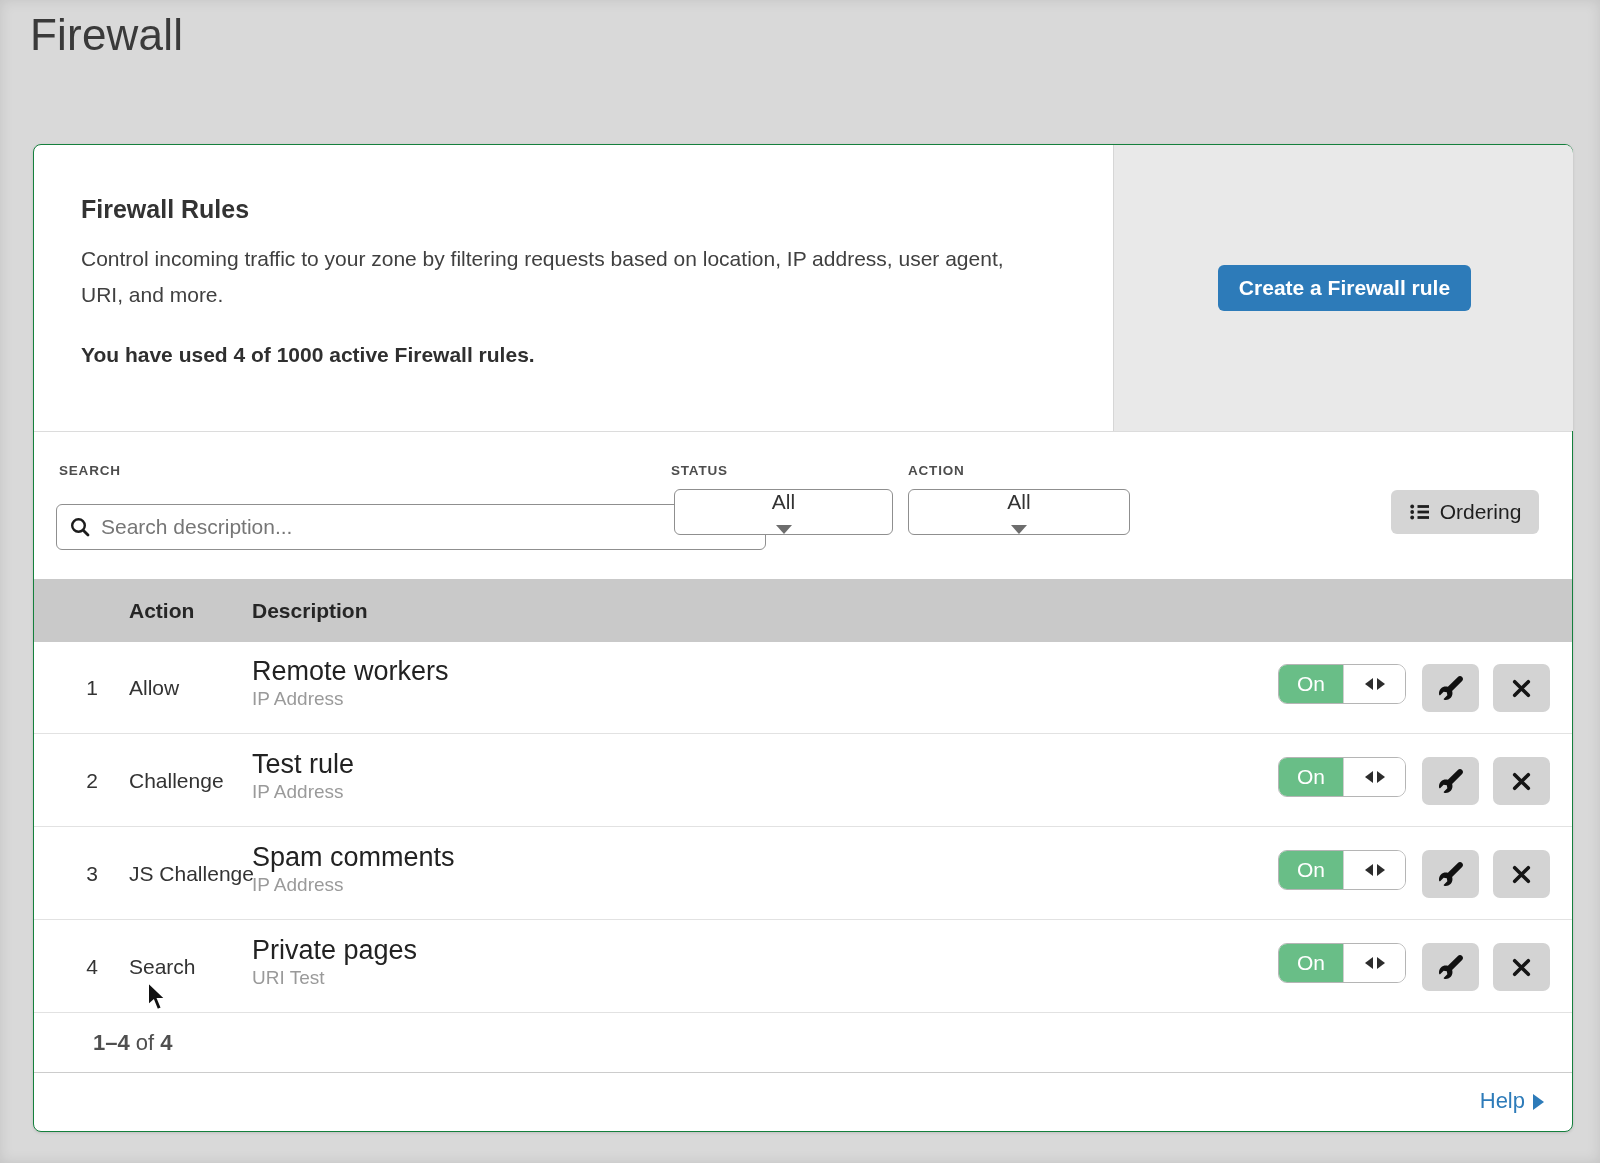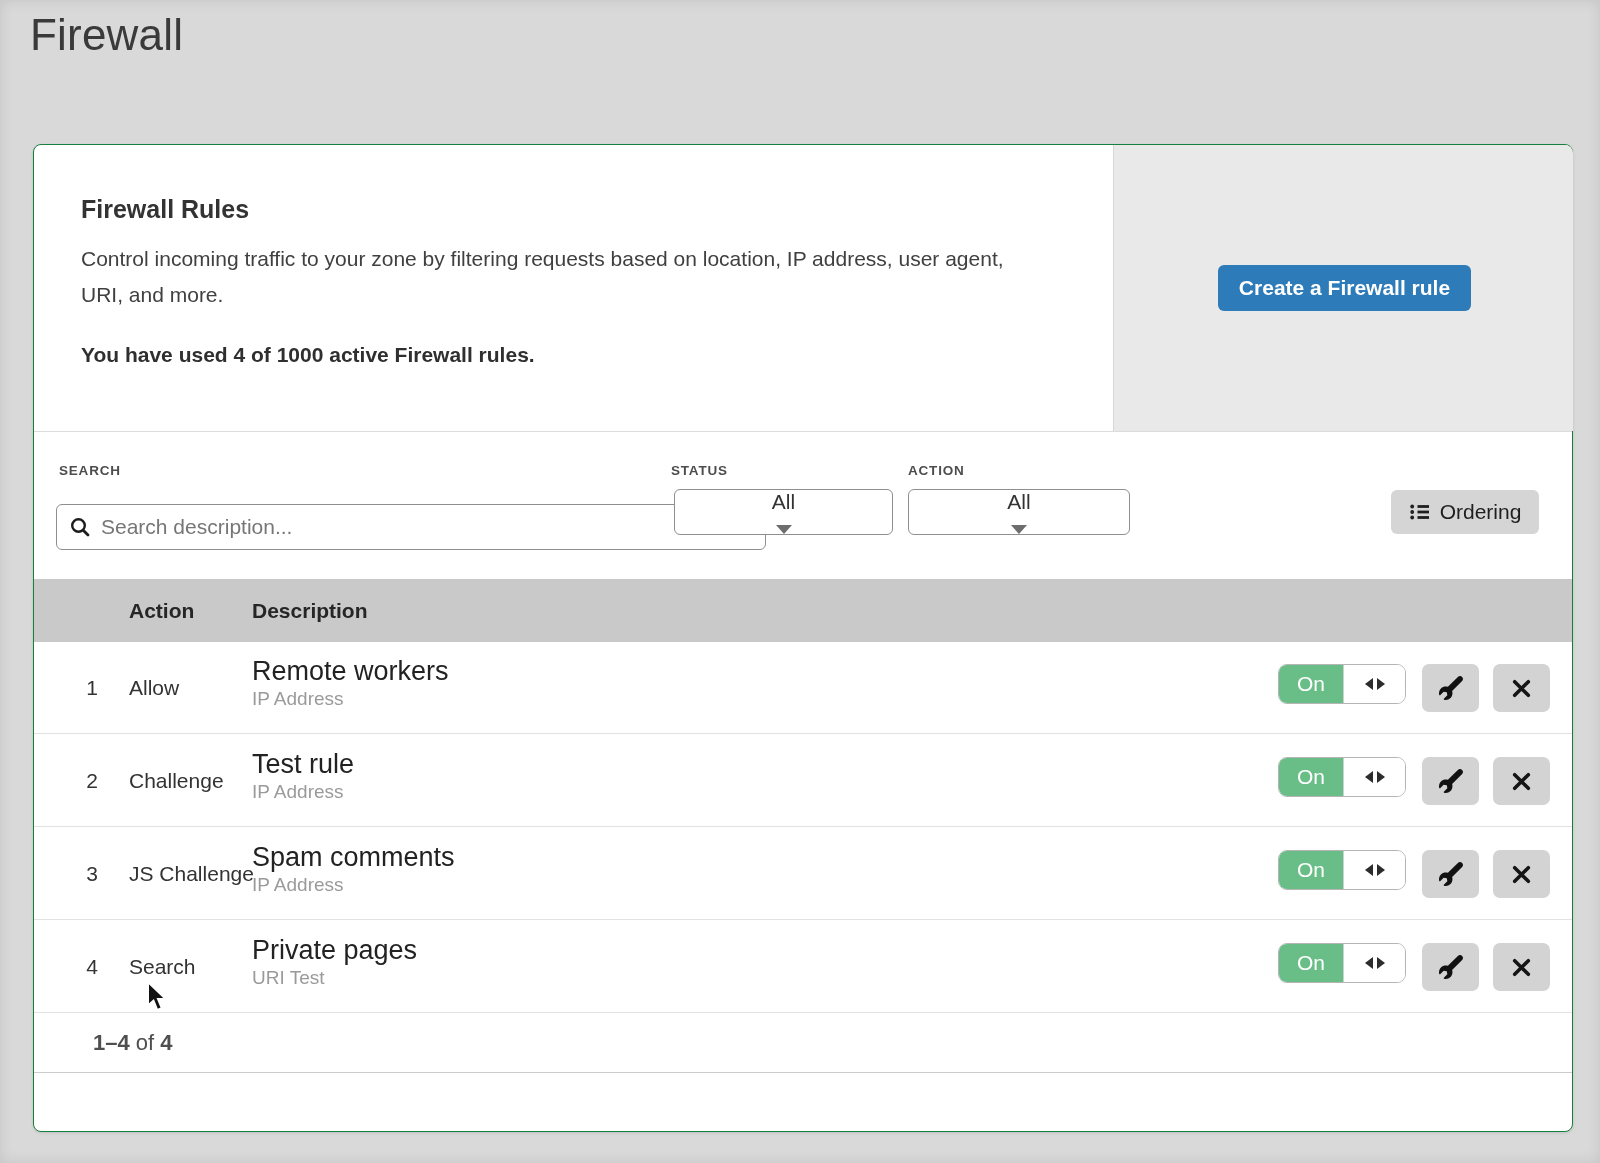--- a/index.html
+++ b/index.html
@@ -247,20 +247,26 @@
         <svg width="21" height="21" viewBox="0 0 20 20">
           <path d="M3.5 3.5 L16.5 16.5 M16.5 3.5 L3.5 16.5" stroke="#151515" stroke-width="3.4" stroke-linecap="round"></path>
         </svg>
       </button>
     </div>
 
     <div class="pagination">
       <span class="txt"><b>1–4</b> <span>of</span> <b>4</b></span>
     </div>
 
+    <div class="help-row">
+      <a class="help-link">
+        <span>Help</span>
+        <span class="help-arrow"></span>
+      </a>
+    </div>
 
   </div>
 
   <svg class="cursor" width="26" height="34" viewBox="0 0 26 34">
     <path d="M2 2 L2 25.5 L7.5 20.6 L11.3 30 L15.8 28.1 L12 18.9 L19.8 18.9 Z" fill="#111" stroke="#fff" stroke-width="2"></path>
   </svg>
 
 </div>
 
 </body></html>

